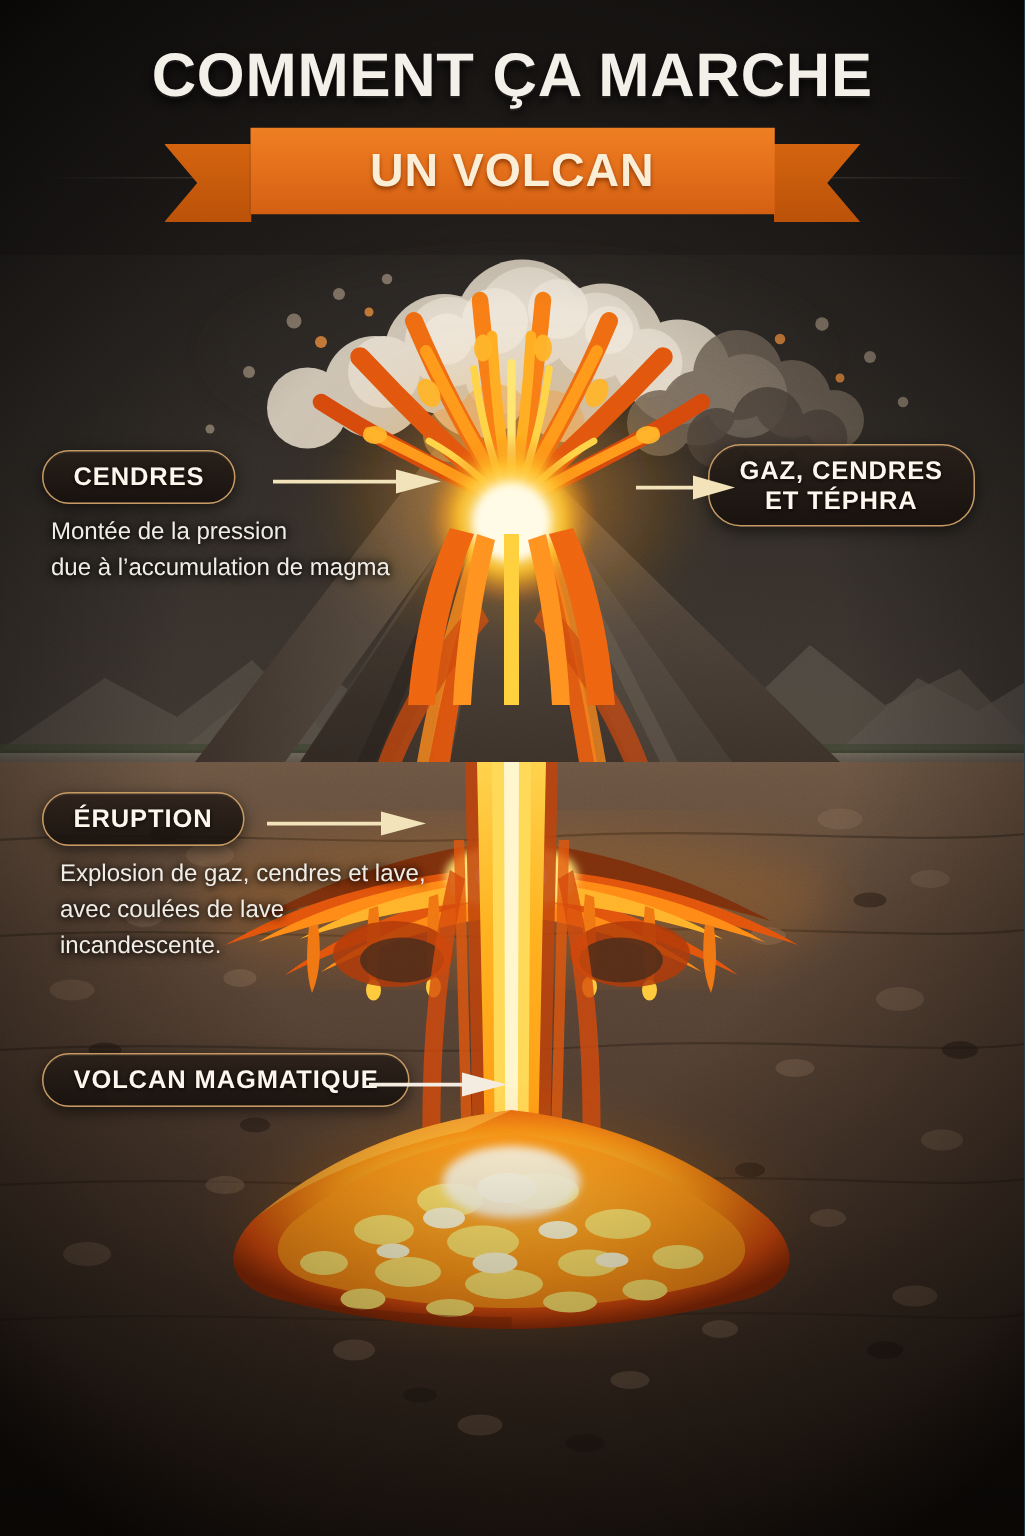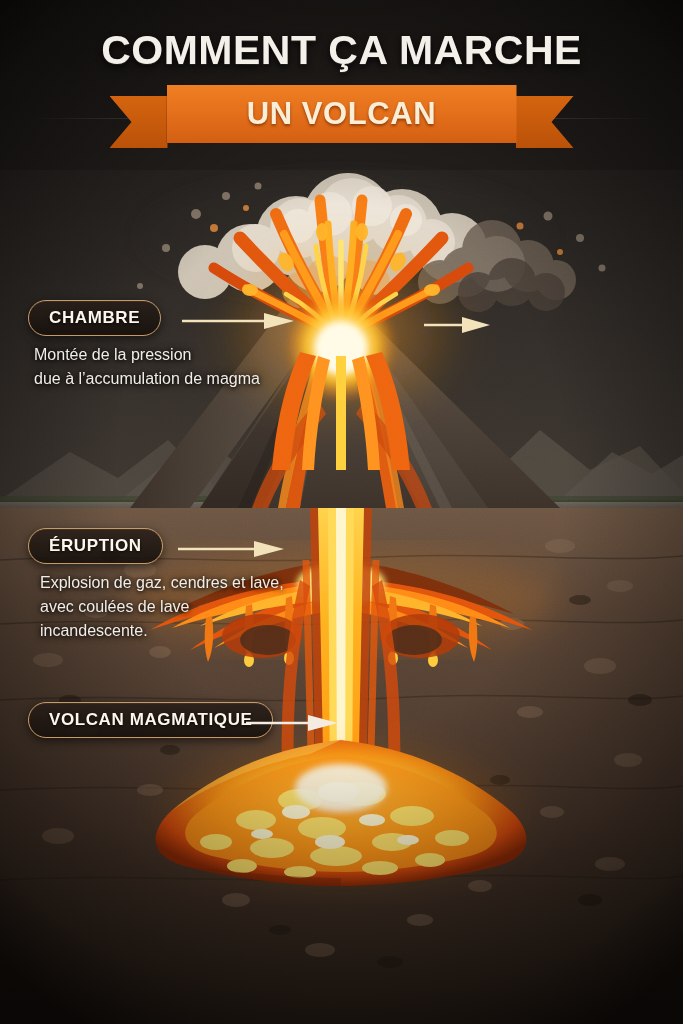--- a/index.html
+++ b/index.html
@@ -470,31 +470,35 @@
       <div class="tail l"></div>
       <div class="tail r"></div>
       <div class="ribbon">
         <span class="ribbon-text">UN VOLCAN</span>
       </div>
     </div>
   </div>
 
   <div class="callout" id="c-pression">
     <div class="pill">
-      <span class="pill-text">CHAMBRE</span>
+      <span class="pill-text">CENDRES</span>
     </div>
     <svg class="arrow" width="120" height="18" style="left:154px;top:12px;">
       <line x1="0" y1="9" x2="84" y2="9" stroke="#f2e3ba" stroke-width="2.5"></line>
       <polygon points="82,1 112,9 82,17" fill="#f2e3ba"></polygon>
     </svg>
     <div class="desc">Montée de la pression
 due à l’accumulation de magma</div>
   </div>
 
   <div class="callout" id="c-gaz">
+    <div class="pill">
+      <span class="pill-text">GAZ, CENDRES
+ET TÉPHRA</span>
+    </div>
     <svg class="arrow" width="70" height="18" style="left:-48px;top:20px;">
       <line x1="0" y1="9" x2="40" y2="9" stroke="#f2e3ba" stroke-width="2.5"></line>
       <polygon points="38,1 66,9 38,17" fill="#f2e3ba"></polygon>
     </svg>
   </div>
 
   <div class="callout" id="c-eruption">
     <div class="pill">
       <span class="pill-text">ÉRUPTION</span>
     </div>

